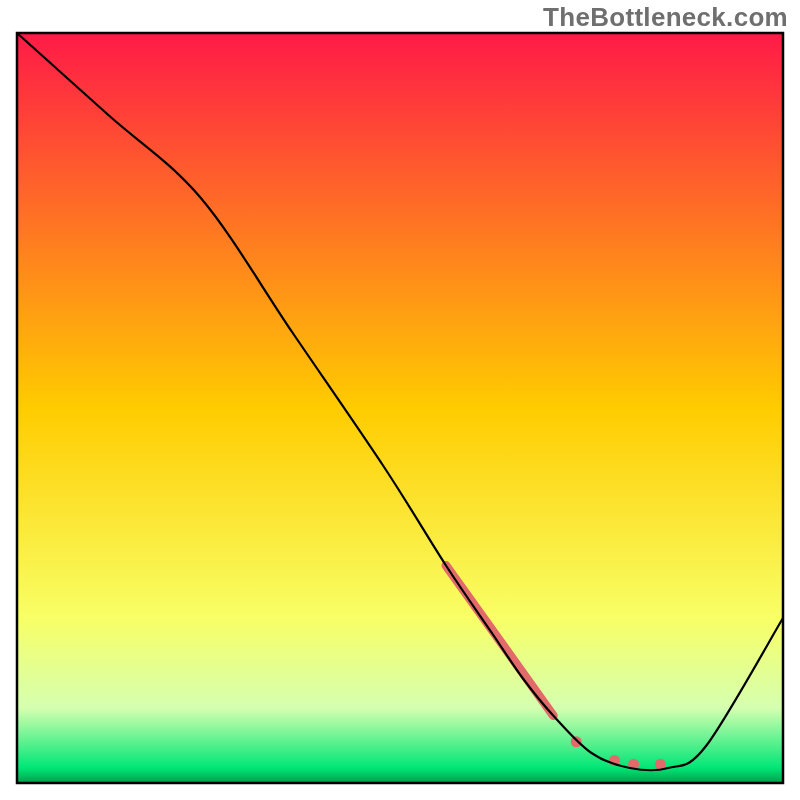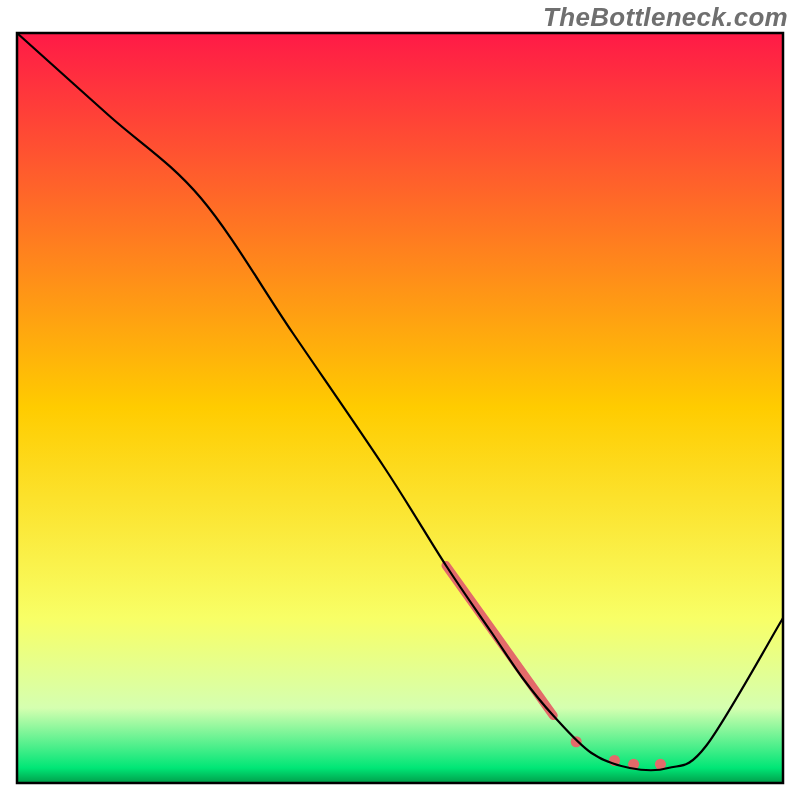--- a/index.html
+++ b/index.html
@@ -1,21 +1,20 @@
 <!DOCTYPE html>
 <html><head>
 <meta charset="utf-8">
 <style>
   * { margin: 0; padding: 0; box-sizing: border-box; }
   html, body { width: 800px; height: 800px; overflow: hidden; background: #fff; }
   .stage {
     position: relative;
     width: 800px;
     height: 732px;
-    font-style: italic;
   }
   .watermark {
     position: absolute;
     top: 2px;
     right: 12px;
     font-family: Arial, Helvetica, sans-serif;
     font-size: 26px;
     font-weight: 600;
     color: #6f6f6f;
     letter-spacing: 0.3px;

